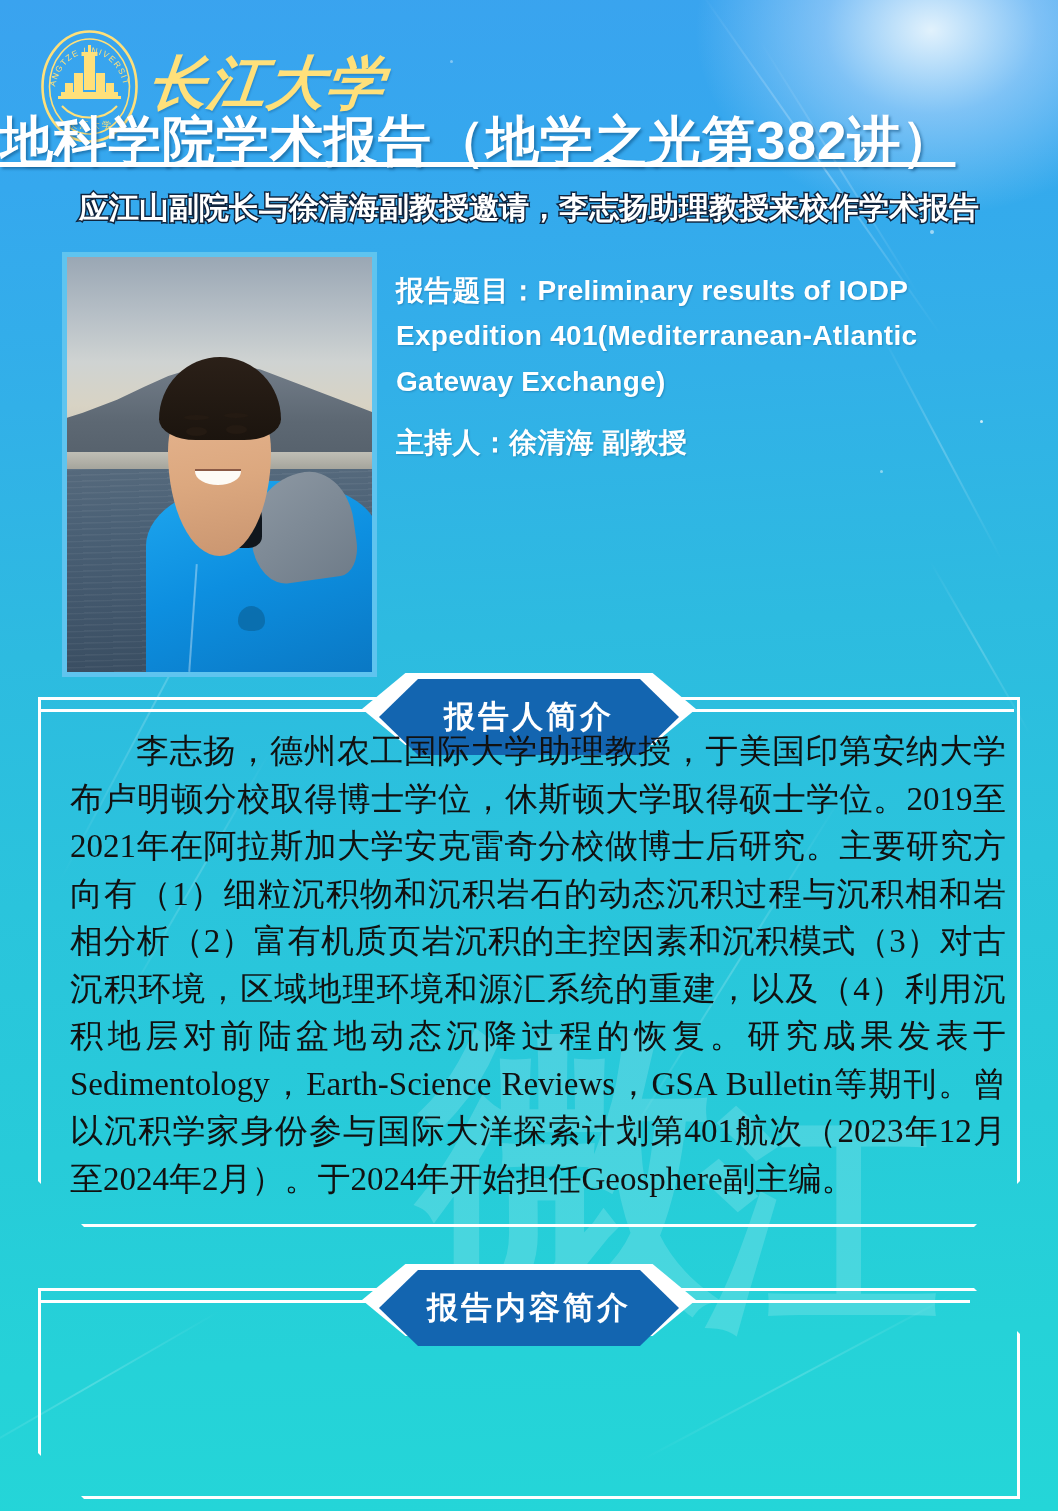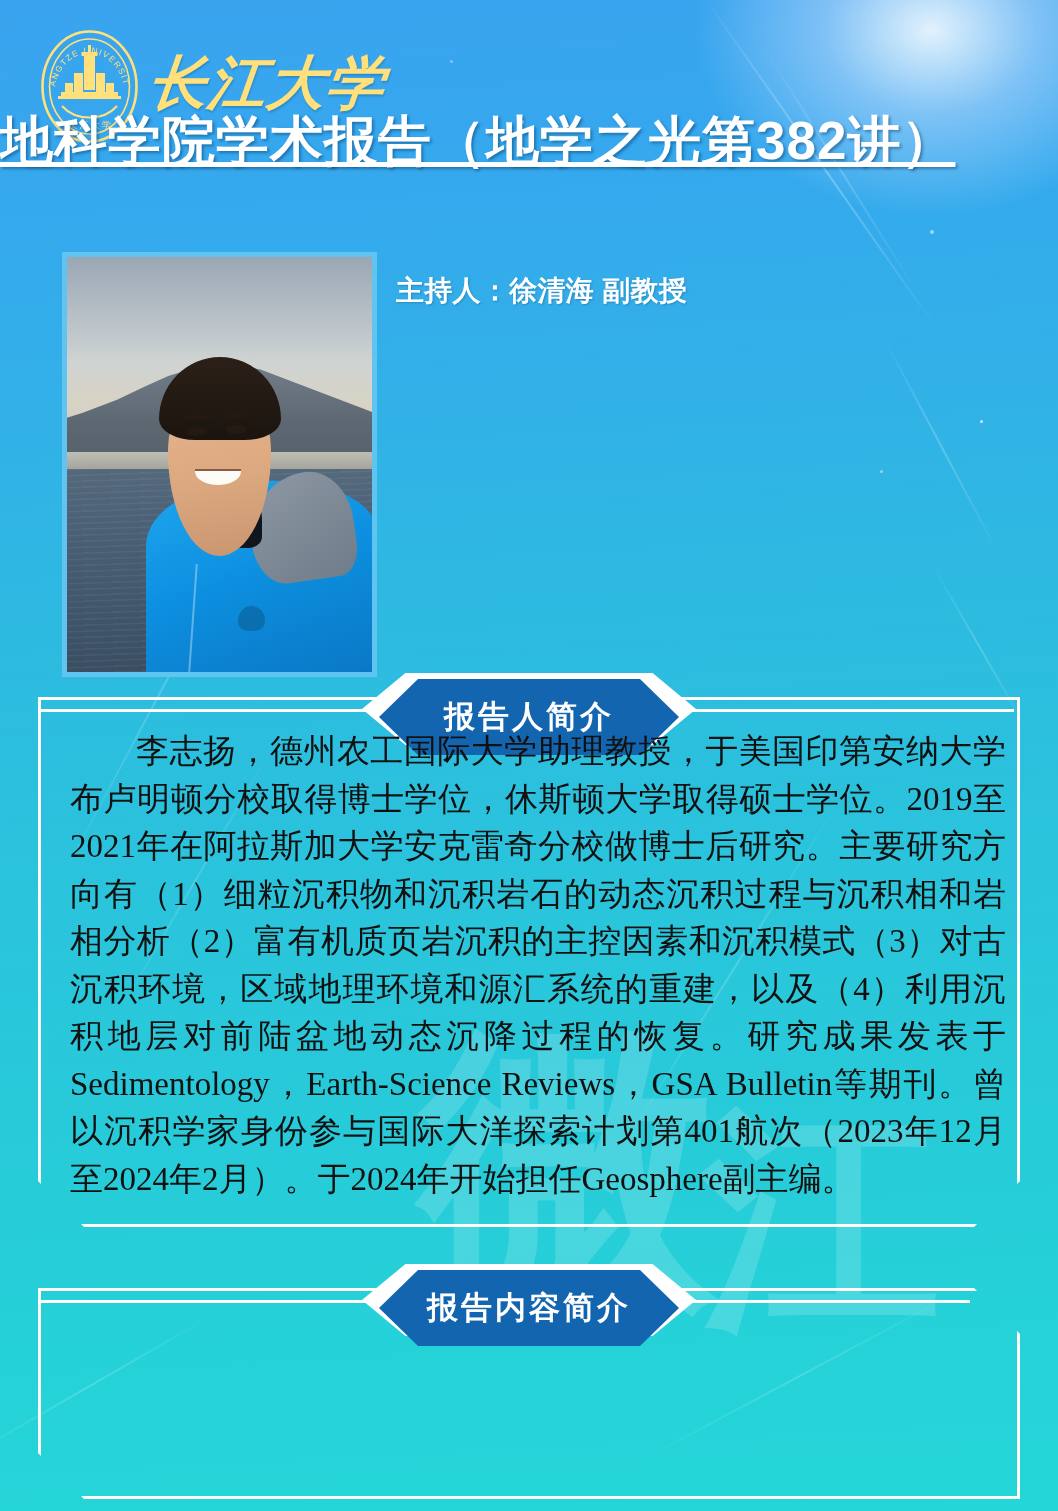--- a/index.html
+++ b/index.html
@@ -190,20 +190,21 @@
           <rect x="20" y="68" width="63" height="3"></rect>
         </g>
         <path d="M 24 78 A 34 28 0 0 0 79 78" fill="none" stroke="#ffe07a" stroke-width="2"></path>
         <text x="51.5" y="100" font-size="9" fill="#ffe07a" text-anchor="middle" font-family="'Liberation Serif',serif">长 江 大 学</text>
       </svg>
     </div>
     <div class="logo-cn">长江大学</div>
   </div>
 
   <div class="main-title">地科学院学术报告（地学之光第382讲）</div>
+  <div class="sub-title">应江山副院长与徐清海副教授邀请，李志扬助理教授来校作学术报告</div>
 
   <div class="photo">
     <div class="ph-sky"></div>
     <div class="ph-mtn"></div>
     <div class="ph-city"></div>
     <div class="ph-sea"></div>
     <div class="ph-body"></div>
     <div class="ph-hood"></div>
     <div class="ph-neck"></div>
     <div class="ph-face"></div>
@@ -211,20 +212,21 @@
     <div class="ph-brow l"></div>
       <div class="ph-brow r"></div>
     <div class="ph-eye l"></div>
       <div class="ph-eye r"></div>
     <div class="ph-mouth"></div>
     <div class="ph-zip"></div>
     <div class="ph-logo"></div>
   </div>
 
   <div class="info">
+    <div class="line topic">报告题目：Preliminary results of IODP Expedition 401(Mediterranean-Atlantic Gateway Exchange)</div>
     <div class="line row">主持人：徐清海 副教授</div>
   </div>
 
   <div class="box box-1"></div>
   <div class="banner-wing" style="left:38px;top:709px;width:340px;"></div>
   <div class="banner-wing" style="left:680px;top:709px;width:334px;"></div>
   <div class="banner-outline" style="left:362px;top:673px;"></div>
   <div class="banner" style="left:379px;top:679px;">报告人简介</div>
   <div class="body-text bio-text">李志扬，德州农工国际大学助理教授，于美国印第安纳大学布卢明顿分校取得博士学位，休斯顿大学取得硕士学位。2019至2021年在阿拉斯加大学安克雷奇分校做博士后研究。主要研究方向有（1）细粒沉积物和沉积岩石的动态沉积过程与沉积相和岩相分析（2）富有机质页岩沉积的主控因素和沉积模式（3）对古沉积环境，区域地理环境和源汇系统的重建，以及（4）利用沉积地层对前陆盆地动态沉降过程的恢复。研究成果发表于Sedimentology，Earth-Science Reviews，GSA Bulletin等期刊。曾以沉积学家身份参与国际大洋探索计划第401航次（2023年12月至2024年2月）。于2024年开始担任Geosphere副主编。</div>
 

